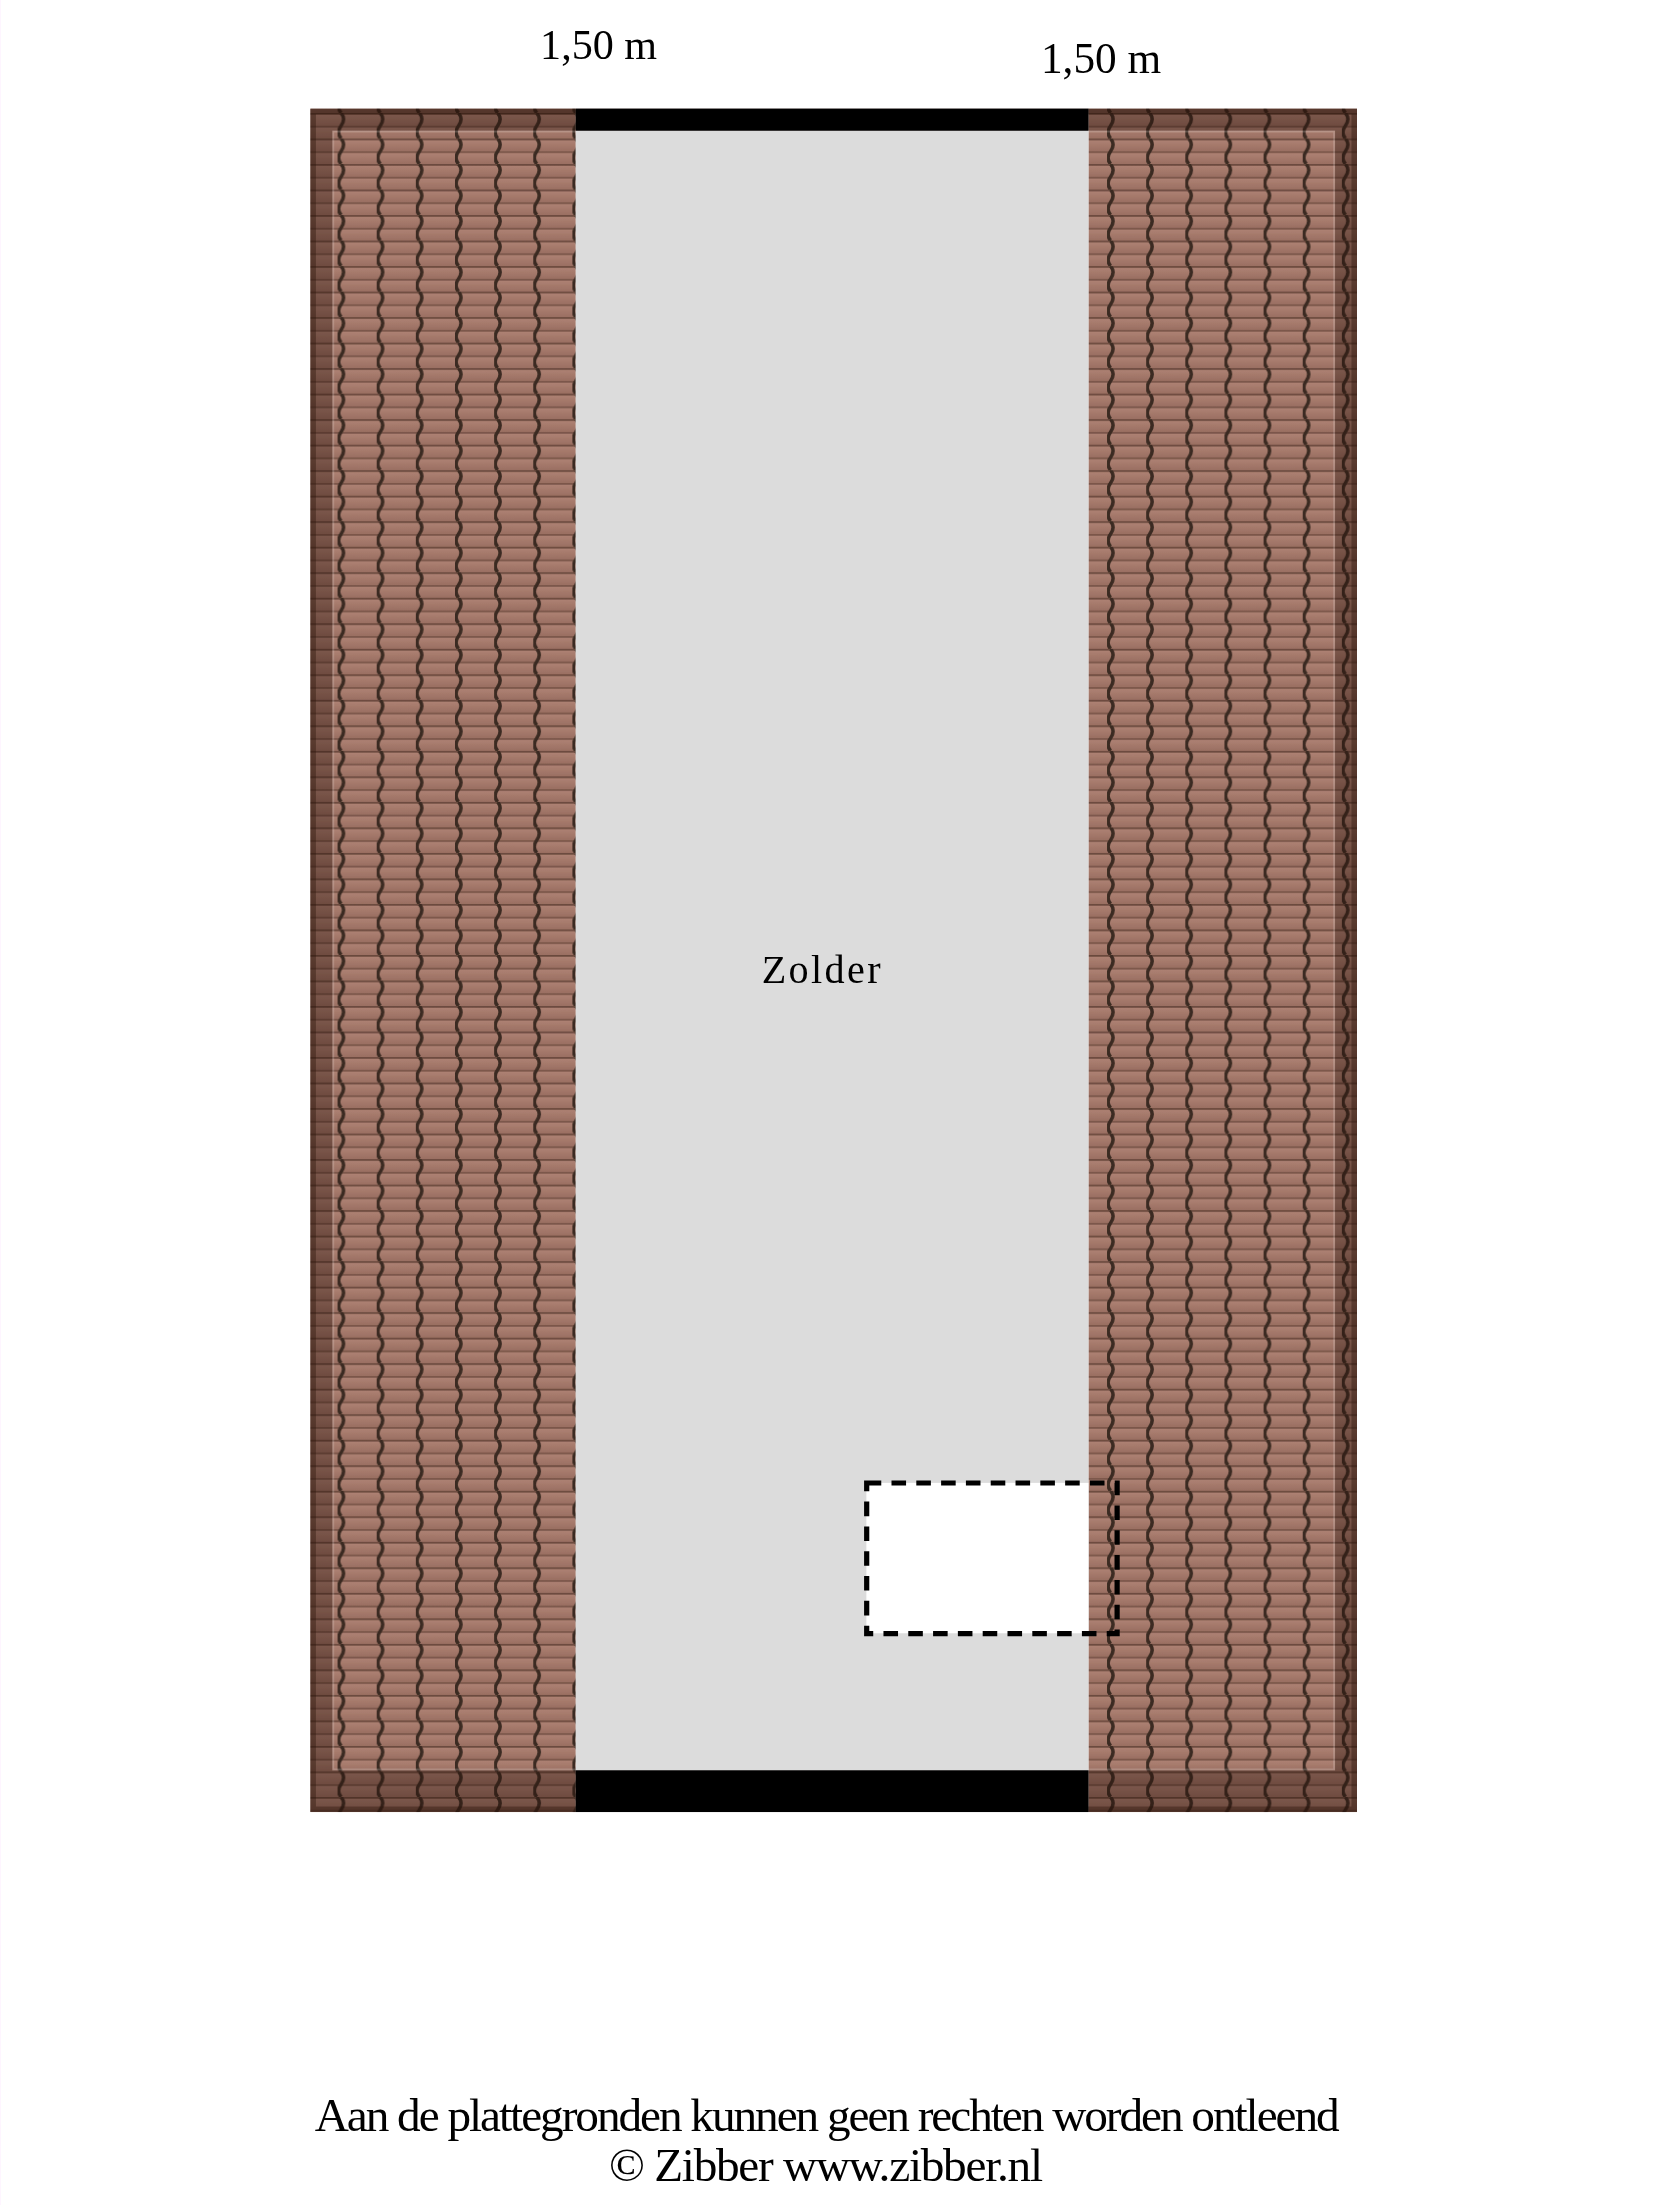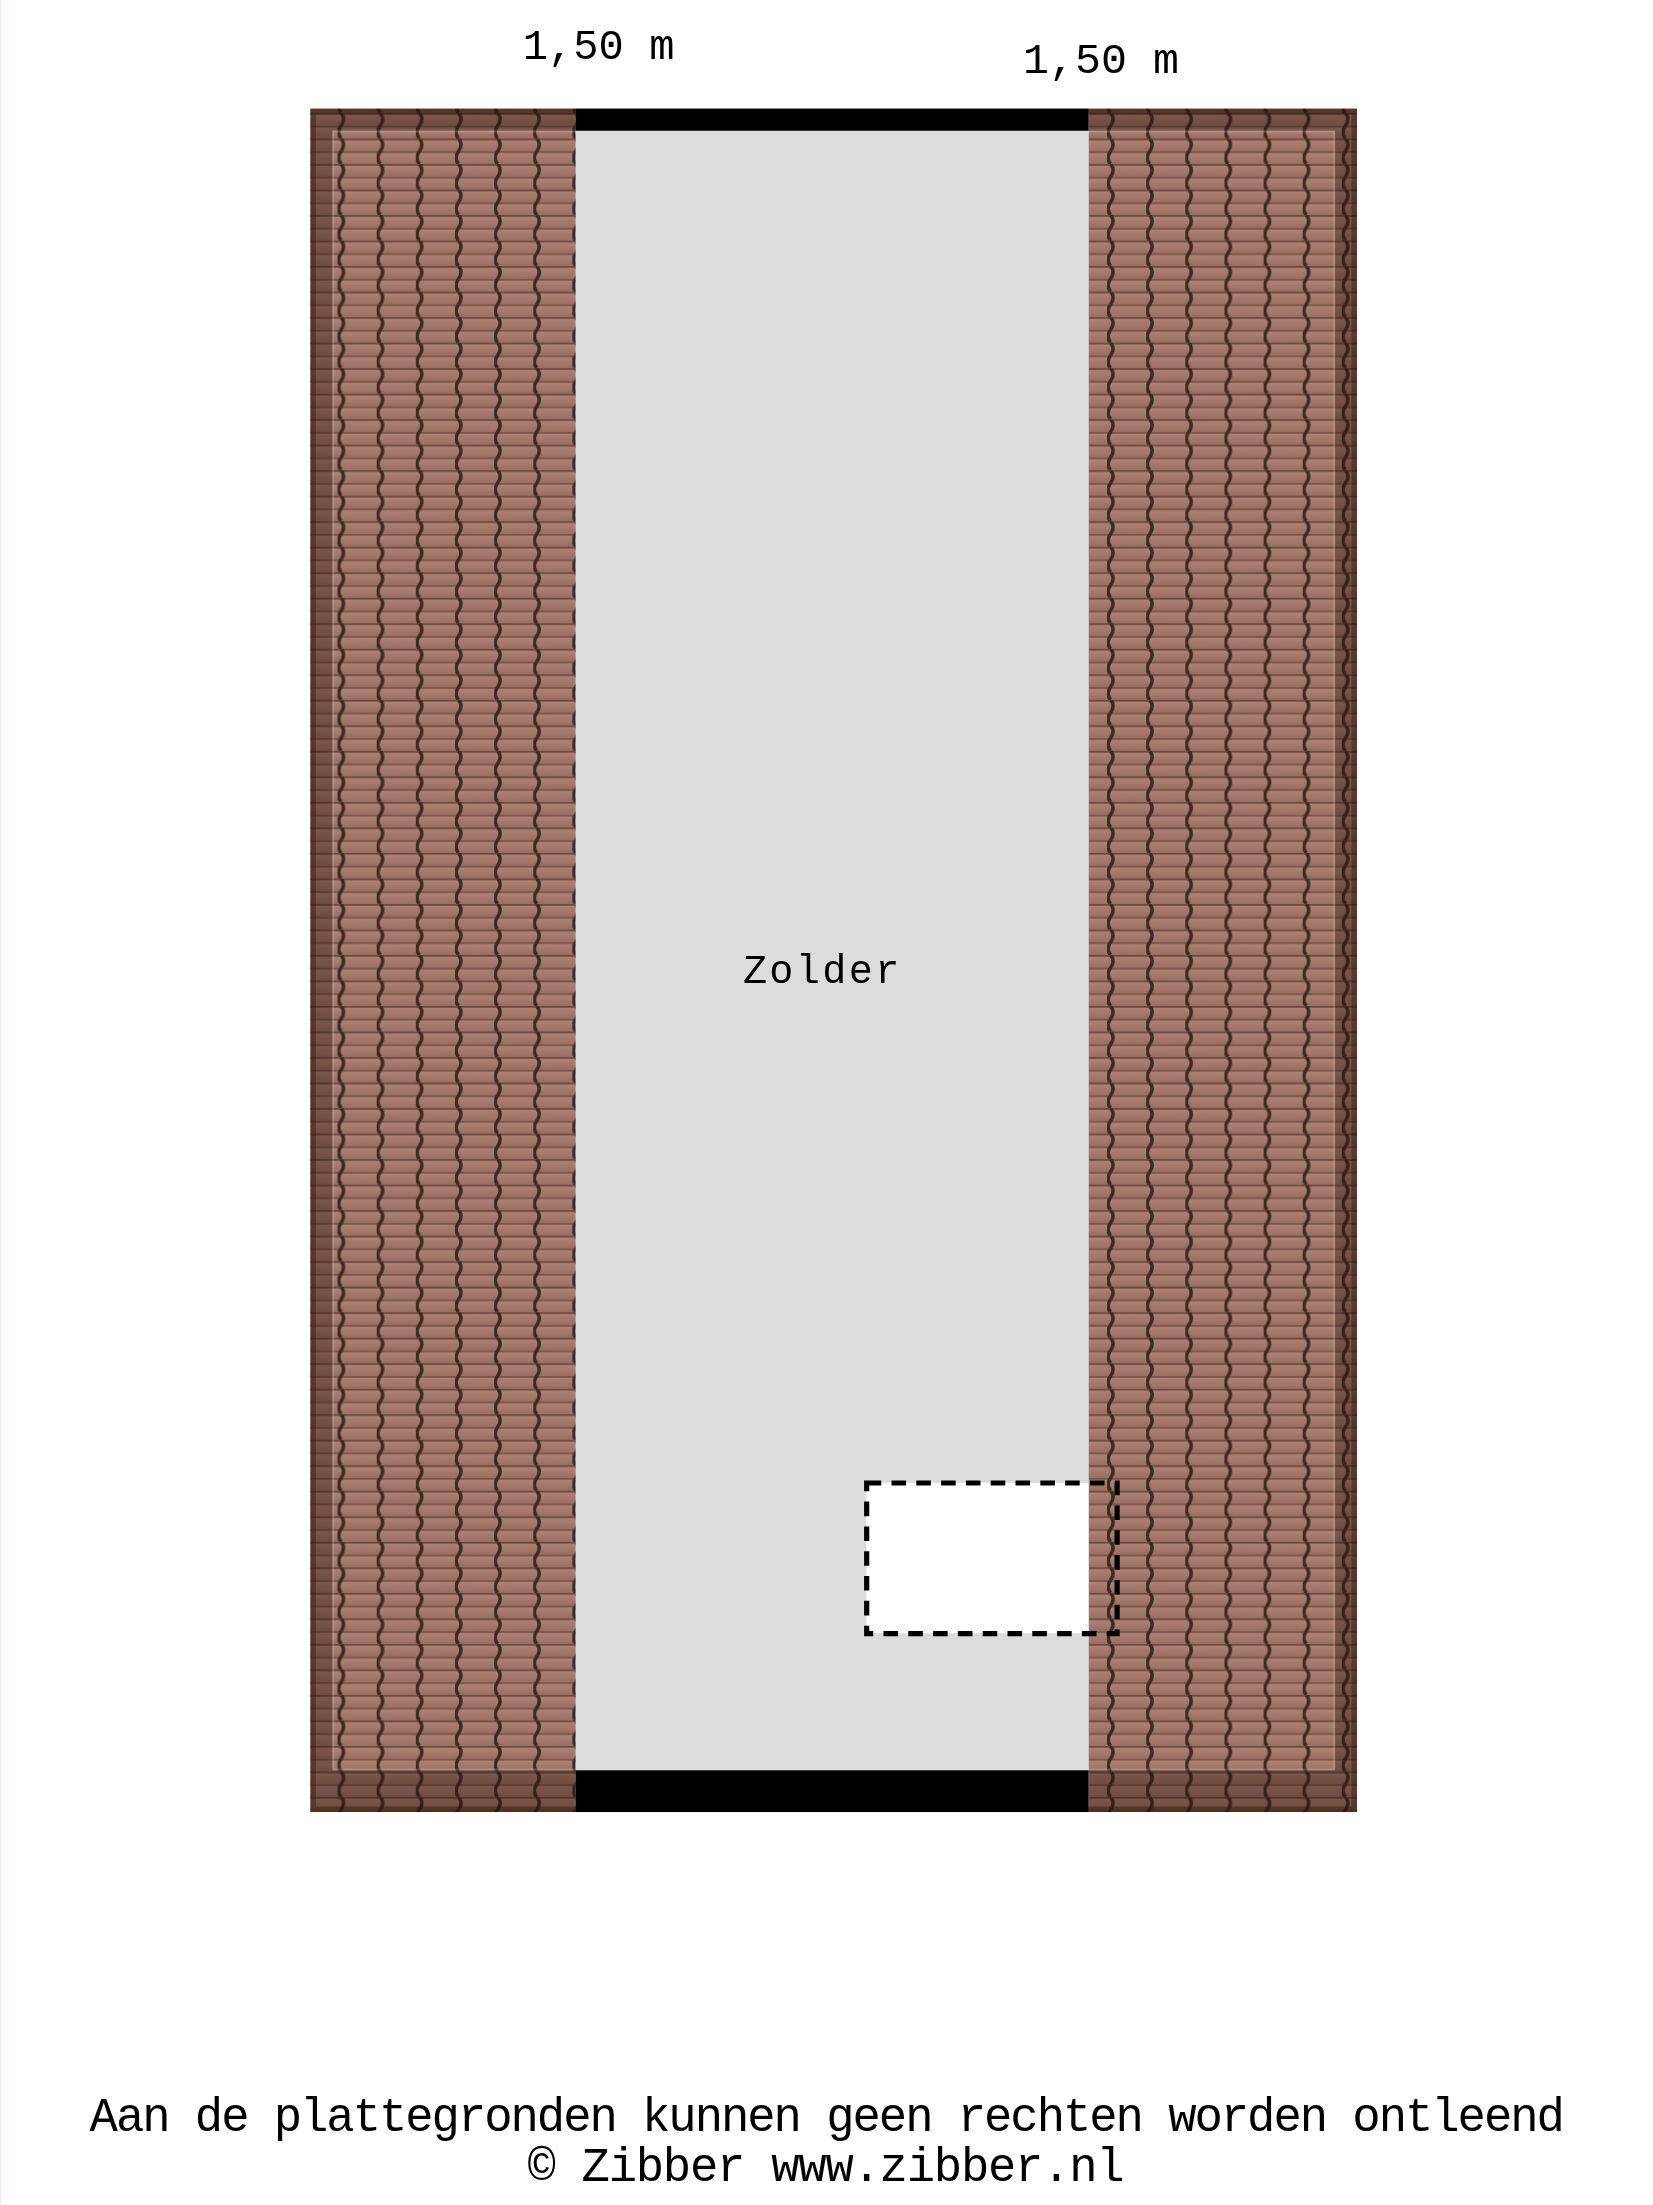--- a/index.html
+++ b/index.html
@@ -1,17 +1,17 @@
 <!DOCTYPE html>
 <html style="font-size:12.6px"><head>
 <meta charset="utf-8">
 <style>
   html,body{margin:0;padding:0;background:#ffffff;}
-  .page{position:relative;width:1654px;height:2205px;background:#a21caf;overflow:hidden;
-        font-family:Liberation Mono, monospace;}
+  .page{position:relative;width:1654px;height:2205px;background:#f0abfc;overflow:hidden;
+        font-family:Liberation Serif, serif;}
   svg{position:absolute;left:0;top:0;}
 </style>
 </head>
 <body>
 <div class="page">
 <svg width="1654" height="2205" viewBox="0 0 2100 2800" xmlns="http://www.w3.org/2000/svg">
   <defs>
     <pattern id="tile" patternUnits="userSpaceOnUse" x="428.5" y="143.5" width="49.7" height="32.4">
       <rect x="0" y="0" width="49.7" height="32.4" fill="url(#cellg)"></rect>
 

